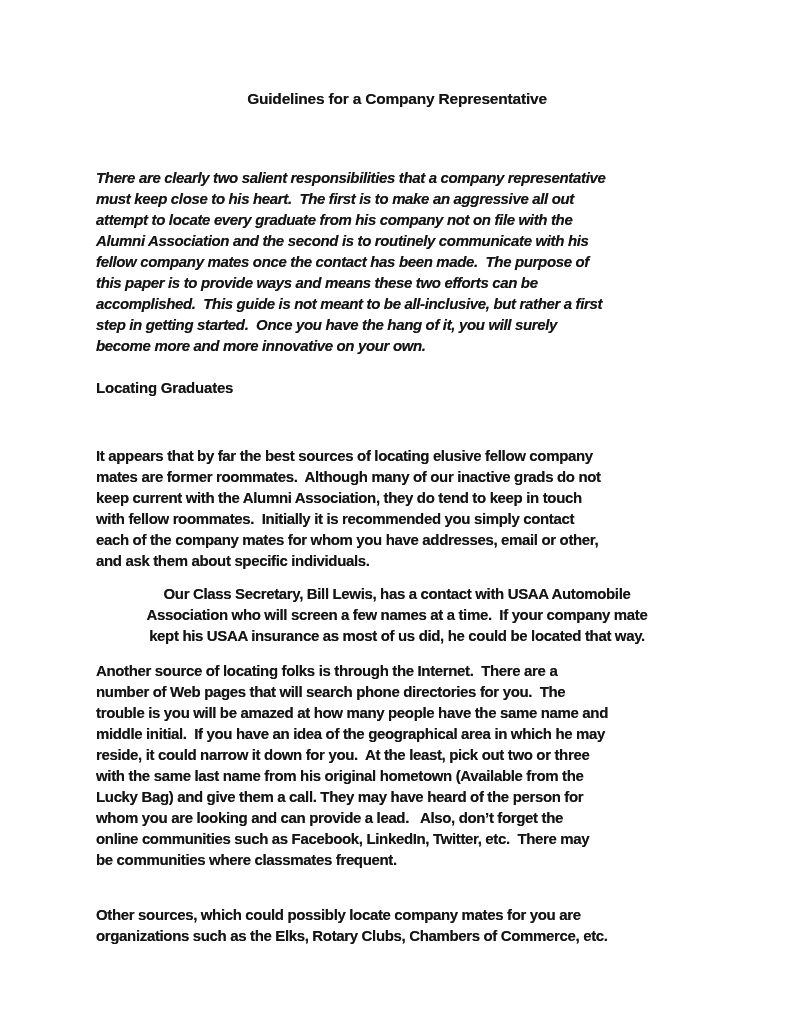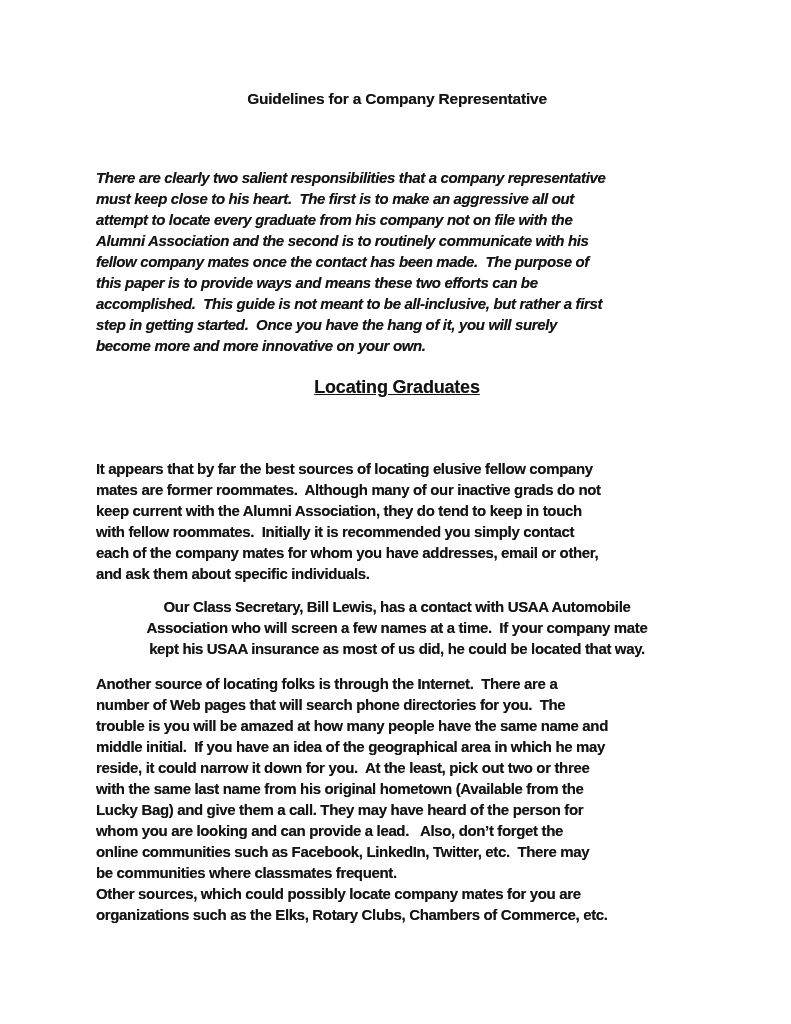--- a/index.html
+++ b/index.html
@@ -26,41 +26,40 @@
   .doc-title {
     margin: 88px 0 0 0;
     font-size: 15.5px;
     line-height: 21px;
     text-align: center;
     letter-spacing: -0.2px;
     text-shadow: 0 0 0.5px rgba(0,0,0,0.55);
   }
   .section-heading {
     margin: 21px 0 0 0;
-    font-size: 18px;
+    font-size: 15px;
     line-height: 21px;
-    text-align: center;
+    text-align: left;
     letter-spacing: -0.2px;
     text-shadow: 0 0 0.5px rgba(0,0,0,0.55);
-    text-decoration: underline;
   }
   .para {
     margin: 0;
     font-size: 15px;
     line-height: 21px;
     letter-spacing: -0.35px;
     white-space: pre-wrap;
     text-align: left;
     text-shadow: 0 0 0.5px rgba(0,0,0,0.55);
   }
   .m-intro    { margin-top: 58px; font-style: italic; }
-  .m-sec      { margin-top: 60px; }
+  .m-sec      { margin-top: 47px; }
   .m-small    { margin-top: 12px; text-align: center; }
   .m-med      { margin-top: 14px; }
-  .m-large    { }
+  .m-large    { margin-top: 34px; }
 </style>
 </head>
 <body>
 
 <div class="page">
   <div class="content">
     <h1 class="doc-title">Guidelines for a Company Representative</h1>
 
     <p class="para m-intro">There are clearly two salient responsibilities that a company representative
 must keep close to his heart.  The first is to make an aggressive all out

